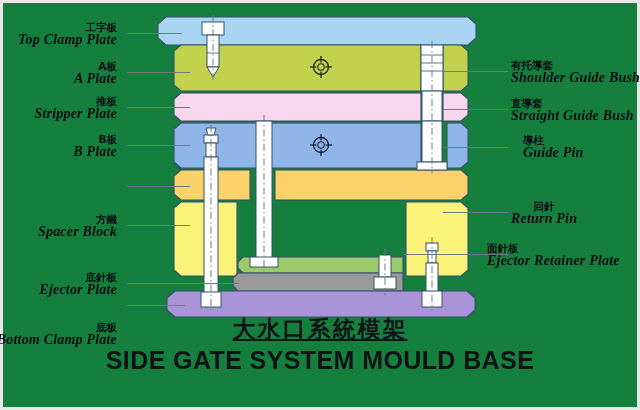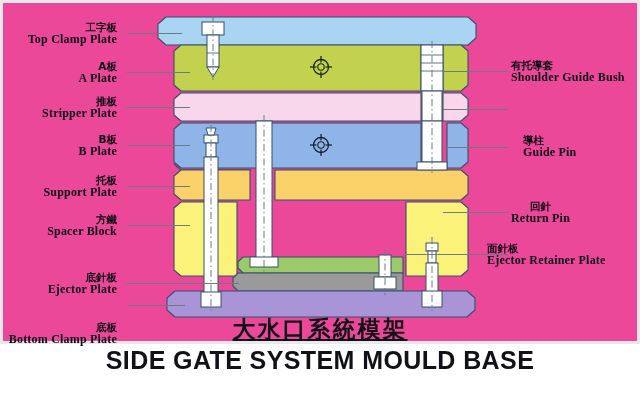--- a/index.html
+++ b/index.html
@@ -4,35 +4,35 @@
 <style>
   html,body{margin:0;padding:0;}
   body{
     width:640px;height:410px;
     background:#ffffff;
     font-family:"Liberation Serif", serif;
     overflow:hidden;
   }
   #root{
     position:relative;
-    width:640px;height:344px;
-    background:#ec4899;
+    width:640px;height:410px;
+    background:#15803d;
     box-sizing:border-box;
     border:3px solid #e9e9e9;
   }
   
   .lbl{
     position:absolute;
     font-weight:bold;
     color:#0b0b14;
     line-height:1.05;
     white-space:nowrap;
   }
   .lbl .cn{ font-family:"DejaVu Sans", sans-serif; font-size:10.5px; font-weight:bold; display:block;}
-  .lbl .en{ font-family:"Liberation Serif", serif; font-size:12px; font-weight:bold; display:block; letter-spacing:.2px;}
+  .lbl .en{ font-family:"Liberation Serif", serif; font-size:14px; font-weight:bold; display:block; letter-spacing:.2px;font-style:italic;}
   .lbl.left{ text-align:right; }
   .lbl.right{ text-align:left; }
   .leader{
     position:absolute;
     height:0;
     border-top:1px solid #6d7a85;
   }
   
   #diagram{ position:absolute; left:0; top:0; width:640px; height:320px;}
   
@@ -197,24 +197,20 @@
     <span class="en">Stripper Plate</span>
   </div>
   <div class="leader" style="left:124px;top:104px;width:63px;"></div>
 
   <div class="lbl left" style="right:520px;top:131px;">
     <span class="cn">B板</span>
     <span class="en">B Plate</span>
   </div>
   <div class="leader" style="left:124px;top:142px;width:63px;"></div>
 
-  <div class="lbl left" style="right:520px;top:172px;">
-    <span class="cn">托板</span>
-    <span class="en">Support Plate</span>
-  </div>
   <div class="leader" style="left:124px;top:183px;width:63px;"></div>
 
   <div class="lbl left" style="right:520px;top:211px;">
     <span class="cn">方鐵</span>
     <span class="en">Spacer Block</span>
   </div>
   <div class="leader" style="left:124px;top:222px;width:63px;"></div>
 
   <div class="lbl left" style="right:520px;top:269px;">
     <span class="cn">底針板</span>
@@ -227,20 +223,24 @@
     <span class="en">Bottom Clamp Plate</span>
   </div>
   <div class="leader" style="left:124px;top:302px;width:58px;"></div>
 
   <div class="lbl right" style="left:508px;top:57px;">
     <span class="cn">有托導套</span>
     <span class="en">Shoulder Guide Bush</span>
   </div>
   <div class="leader" style="left:440px;top:68px;width:65px;"></div>
 
+  <div class="lbl right" style="left:508px;top:95px;">
+    <span class="cn">直導套</span>
+    <span class="en">Straight Guide Bush</span>
+  </div>
   <div class="leader" style="left:440px;top:106px;width:65px;"></div>
 
   <div class="lbl right" style="left:508px;top:132px;margin-left:12px;">
     <span class="cn">導柱</span>
     <span class="en">Guide Pin</span>
   </div>
   <div class="leader" style="left:440px;top:144px;width:65px;"></div>
 
   <div class="lbl right" style="left:508px;top:198px;text-align:center;">
     <span class="cn">回針</span>

